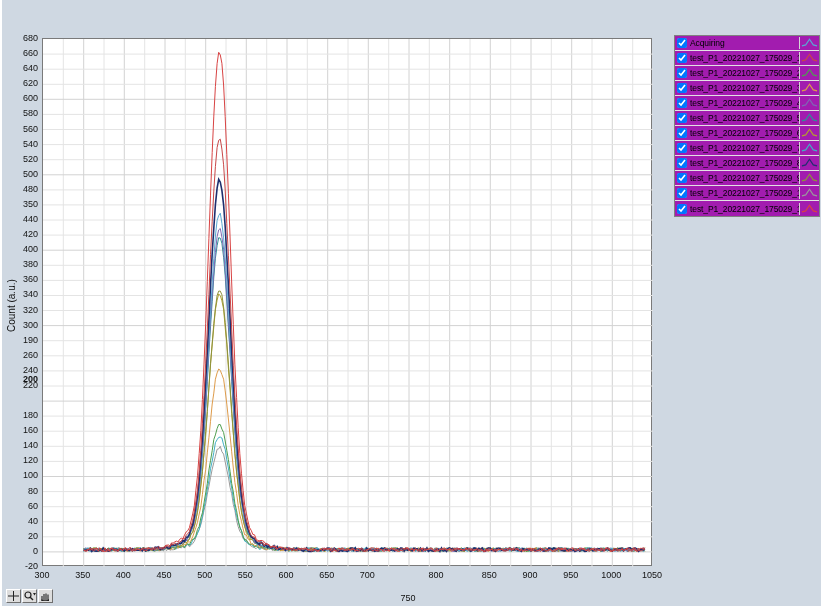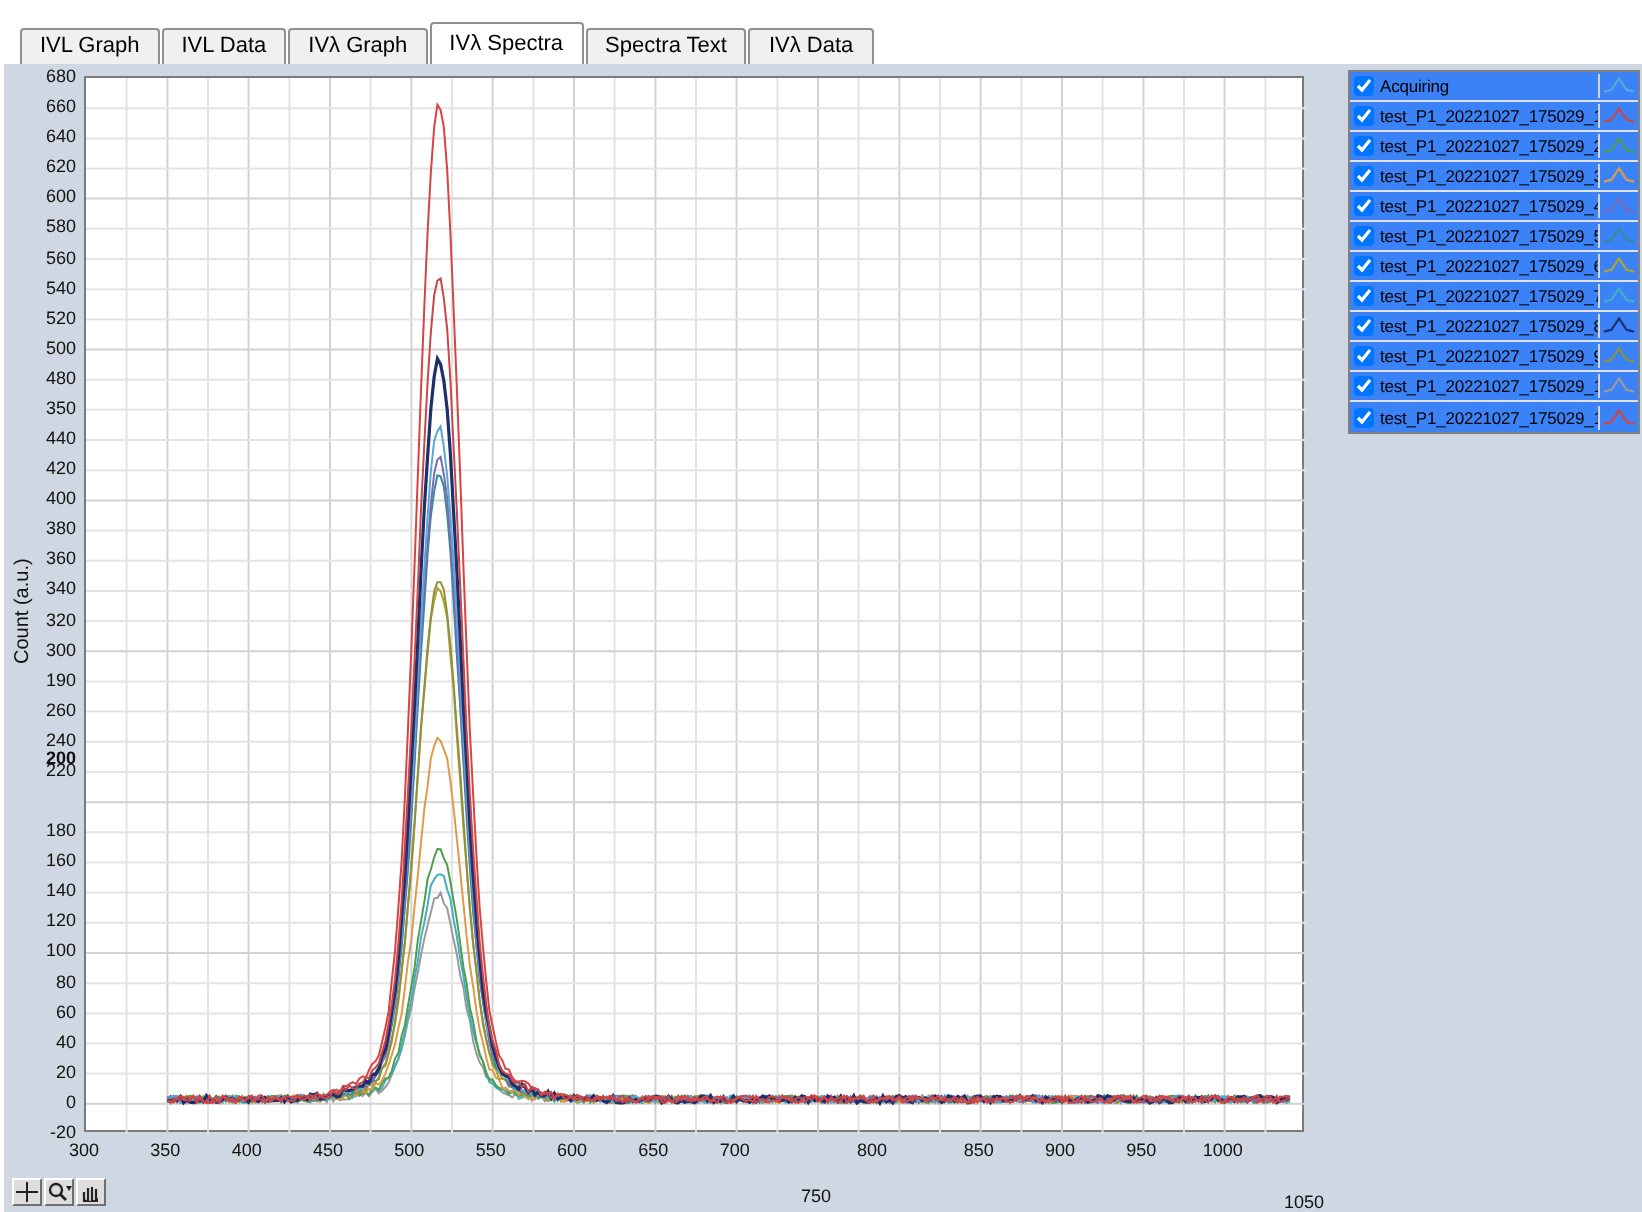--- a/index.html
+++ b/index.html
@@ -40,21 +40,21 @@
     transform: rotate(-90deg); transform-origin: left top;
     font-size: 10px; color: #111; white-space: nowrap;
   }
   .x-axis-title {
     position: absolute; left: 40px; top: 553px; width: 610px;
     text-align: center; font-size: 10px; color: #111;
   }
   
   .legend {
     position: absolute; top: 35px; left: 672px; width: 146px;
-    background: #3b82f6; border: 1px solid #808080;
+    background: #a21caf; border: 1px solid #808080;
   }
   .legend-row {
     display: flex; align-items: center; height: 15px; padding: 0 1px 0 2px;
     border-bottom: 1px solid #e2e2e2;
   }
   .legend-row:last-child { border-bottom: none; }
   .legend-row input[type=checkbox] { width: 10px; height: 10px; margin: 0 3px 0 0; flex: none; }
   .legend-label {
     flex: 1; font-size: 8.5px; color: #000; white-space: nowrap;
     overflow: hidden; letter-spacing: -0.1px;
@@ -66,28 +66,20 @@
     width: 15px; height: 14px; background: #dddddd;
     border: 1px solid; border-color: #ffffff #6f6f6f #6f6f6f #ffffff;
     display: flex; align-items: center; justify-content: center; cursor: default;
   }
 </style>
 </head>
 <body>
 
 <div class="window">
 
-  <div class="tab-strip">
-      <div class="tab">IVL Graph</div>
-      <div class="tab">IVL Data</div>
-      <div class="tab">IVλ Graph</div>
-      <div class="tab active">IVλ Spectra</div>
-      <div class="tab">Spectra Text</div>
-      <div class="tab">IVλ Data</div>
-    </div>
 
   <div class="chart-region">
     <div class="y-axis-title">Count (a.u.)</div>
     <div class="plot-frame">
       <svg width="610" height="528" viewBox="0 0 610 528">
           <line x1="20.3" y1="0" x2="20.3" y2="528" stroke="#e4e4e4" stroke-width="1"></line>
           <line x1="40.7" y1="0" x2="40.7" y2="528" stroke="#d2d2d2" stroke-width="1"></line>
           <line x1="61.0" y1="0" x2="61.0" y2="528" stroke="#e4e4e4" stroke-width="1"></line>
           <line x1="81.3" y1="0" x2="81.3" y2="528" stroke="#d2d2d2" stroke-width="1"></line>
           <line x1="101.7" y1="0" x2="101.7" y2="528" stroke="#e4e4e4" stroke-width="1"></line>
@@ -208,21 +200,21 @@
       <div class="xtick" style="left: 223.333px; top: 538px;">550</div>
       <div class="xtick" style="left: 264px; top: 538px;">600</div>
       <div class="xtick" style="left: 304.667px; top: 538px;">650</div>
       <div class="xtick" style="left: 345.333px; top: 538px;">700</div>
       <div class="xtick" style="left: 386px; top: 538px; margin-top: 23px;">750</div>
       <div class="xtick" style="left: 414px; top: 538px;">800</div>
       <div class="xtick" style="left: 467.333px; top: 538px;">850</div>
       <div class="xtick" style="left: 508px; top: 538px;">900</div>
       <div class="xtick" style="left: 548.667px; top: 538px;">950</div>
       <div class="xtick" style="left: 589.333px; top: 538px;">1000</div>
-      <div class="xtick" style="left: 630px; top: 564px;">1050</div>
+      <div class="xtick" style="left: 630px; top: 538px;">1050</div>
     </div>
 
   <div class="legend">
       <div class="legend-row">
         <input type="checkbox" checked="" style="">
         <span class="legend-label">Acquiring</span>
         <svg class="legend-glyph" viewBox="0 0 18 12">
           <polyline points="1,9 5,8 9,2 13,8 17,9" fill="none" stroke="#5aa8d2" stroke-width="1.2"></polyline>
         </svg>
       </div>

